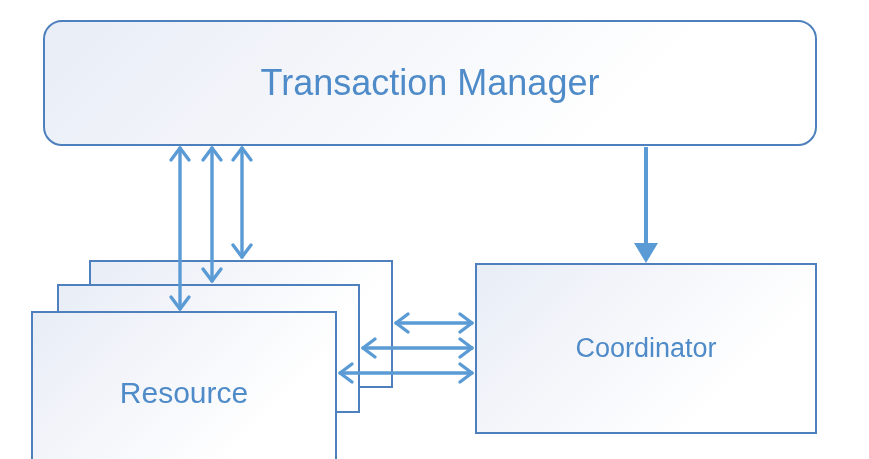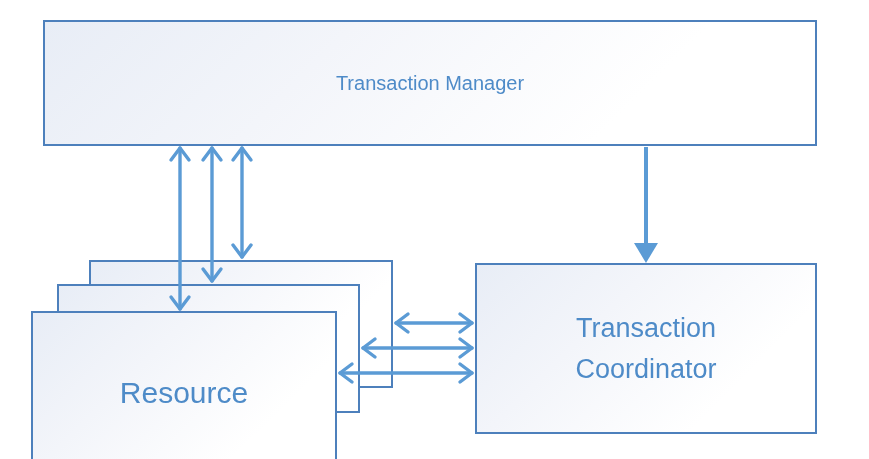--- a/index.html
+++ b/index.html
@@ -27,21 +27,21 @@
     position: absolute;
     box-sizing: border-box;
     border: 2px solid var(--box-border);
     background: linear-gradient(135deg, var(--fill-start) 0%, #f3f5fa 35%, var(--fill-end) 75%);
     color: var(--box-text);
     display: flex;
     align-items: center;
     justify-content: center;
     text-align: center;
   }
-  .box-tm    { left: 43px;  top: 20px;  width: 774px; height: 126px; font-size: 20px; z-index: 1; }
+  .box-tm    { left: 43px;  top: 20px;  width: 774px; height: 126px; font-size: 36px; z-index: 1; border-radius: 19px; }
   .box-rm-back  { left: 89px;  top: 260px; width: 304px; height: 128px; z-index: 1; }
   .box-rm-mid   { left: 57px;  top: 284px; width: 303px; height: 129px; z-index: 2; }
   .box-rm-front { left: 31px;  top: 311px; width: 306px; height: 162px; font-size: 30px; z-index: 3; }
   .box-tc    { left: 475px; top: 263px; width: 342px; height: 171px; font-size: 27px; z-index: 1; }
   .two-line span {
     display: block;
     line-height: 41px;
   }
   .overlay {
     position: absolute;
@@ -82,21 +82,20 @@
   <div class="box box-rm-mid"></div>
 
   <div class="box box-rm-front">
     <span class="two-line">
       <span>Resource</span>
     </span>
   </div>
 
   <div class="box box-tc">
     <span class="two-line">
-      <span>Transaction</span>
       <span>Coordinator</span>
     </span>
   </div>
 
   <svg class="overlay" viewBox="0 0 869 459" xmlns="http://www.w3.org/2000/svg">
 
     <g>
       <path class="stroke" d="M180 148 L180 309"></path>
       <path class="stroke" d="M171 160 L180 148 L189 160"></path>
       <path class="stroke" d="M171 297 L180 309 L189 297"></path>

